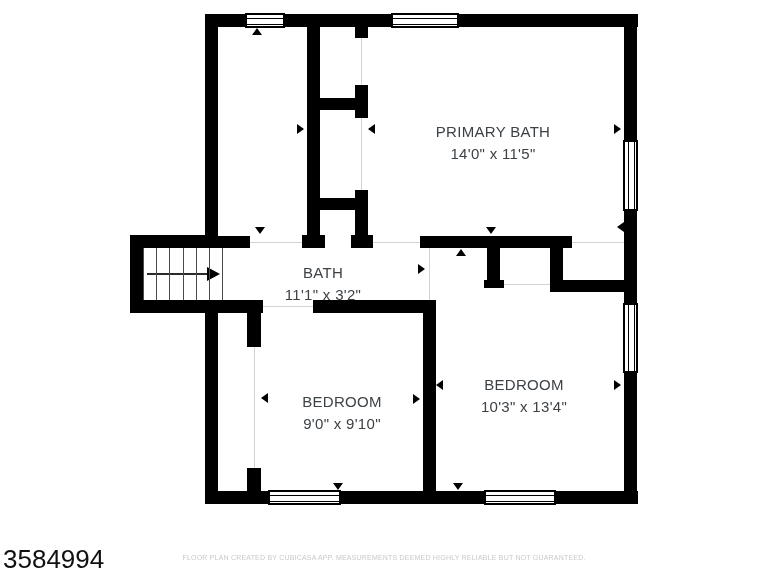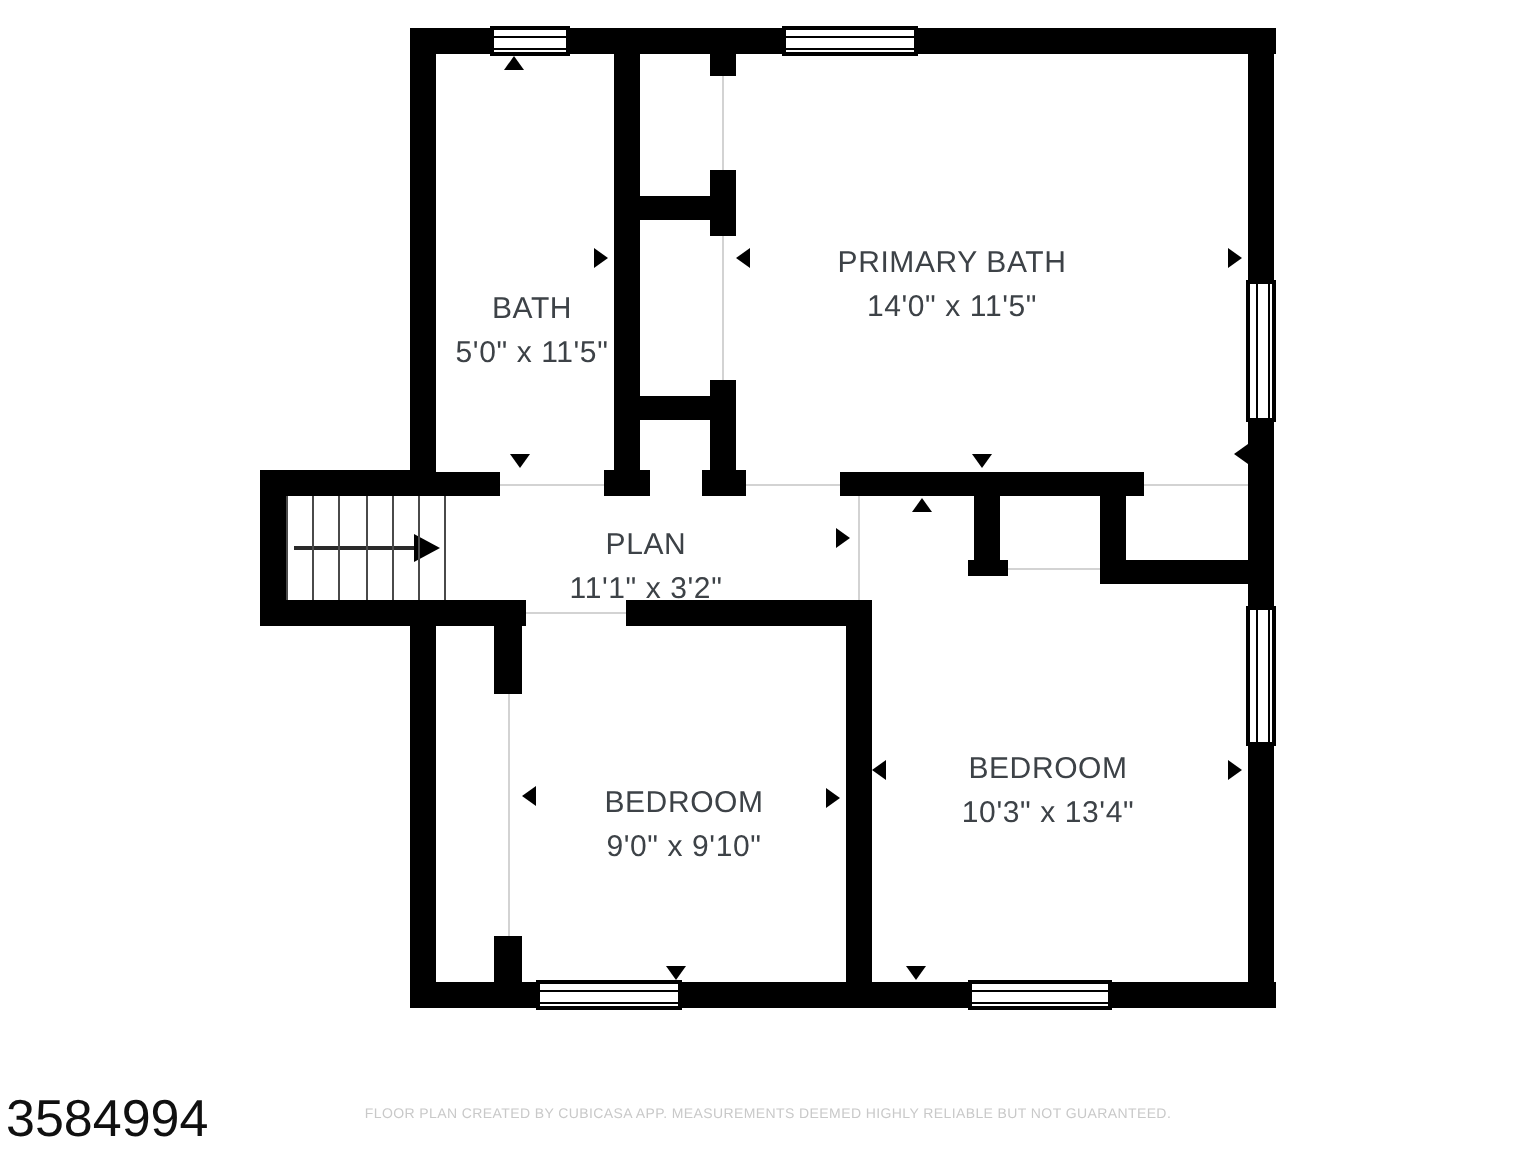--- a/index.html
+++ b/index.html
@@ -109,32 +109,28 @@
     <div class="stair-arrow-head"></div>
   <div class="tread" style="left: 0px;"></div>
       <div class="tread" style="left: 13px;"></div>
       <div class="tread" style="left: 26px;"></div>
       <div class="tread" style="left: 40px;"></div>
       <div class="tread" style="left: 53px;"></div>
       <div class="tread" style="left: 66px;"></div>
       <div class="tread" style="left: 79px;"></div>
     </div>
 
-  <div class="room-label" style="left:266px;top:144px;">
-    <div>BATH</div>
-    <div>5'0" x 11'5"</div>
-  </div>
 
-  <div class="room-label" style="left:476px;top:121px;">
+  <div class="room-label" style="left:493px;top:121px;">
     <div>PRIMARY BATH</div>
     <div>14'0" x 11'5"</div>
   </div>
 
   <div class="room-label" style="left:323px;top:262px;">
-    <div>PLAN</div>
+    <div>BATH</div>
     <div>11'1" x 3'2"</div>
   </div>
 
   <div class="room-label" style="left:342px;top:391px;">
     <div>BEDROOM</div>
     <div>9'0" x 9'10"</div>
   </div>
 
   <div class="room-label" style="left:524px;top:374px;">
     <div>BEDROOM</div>

